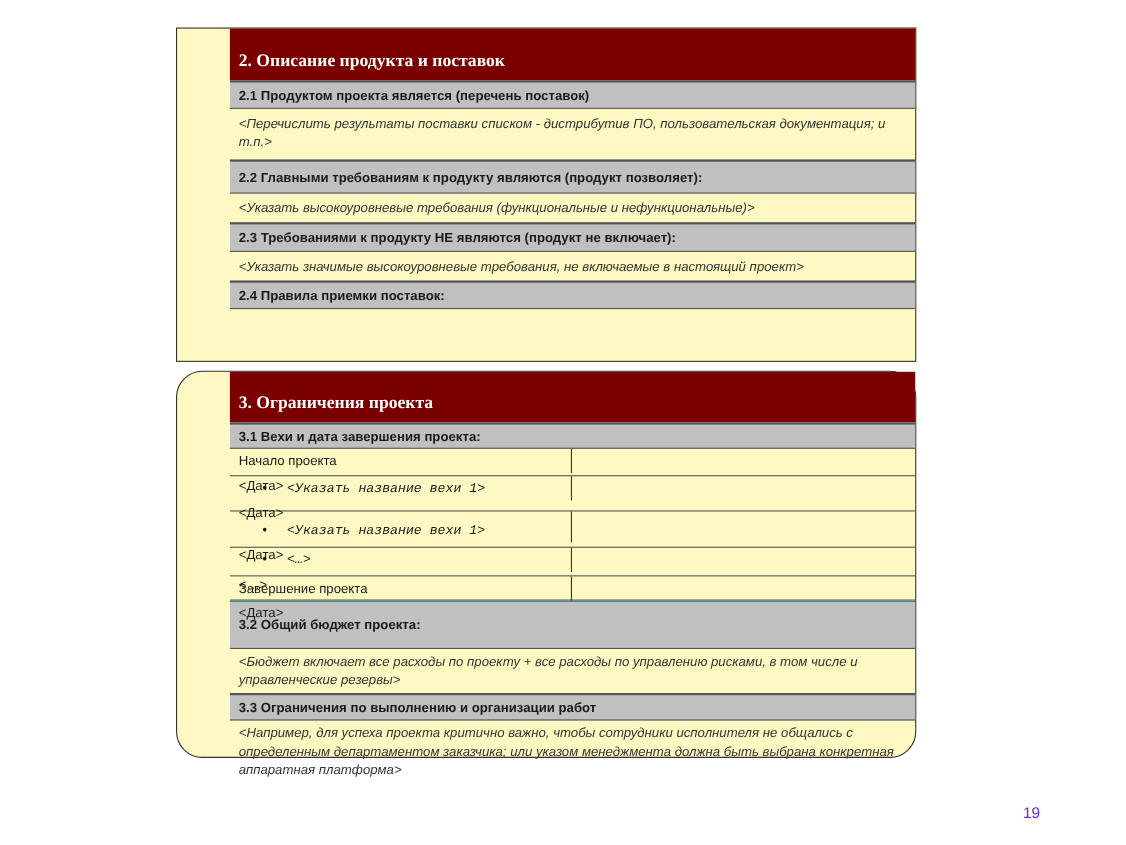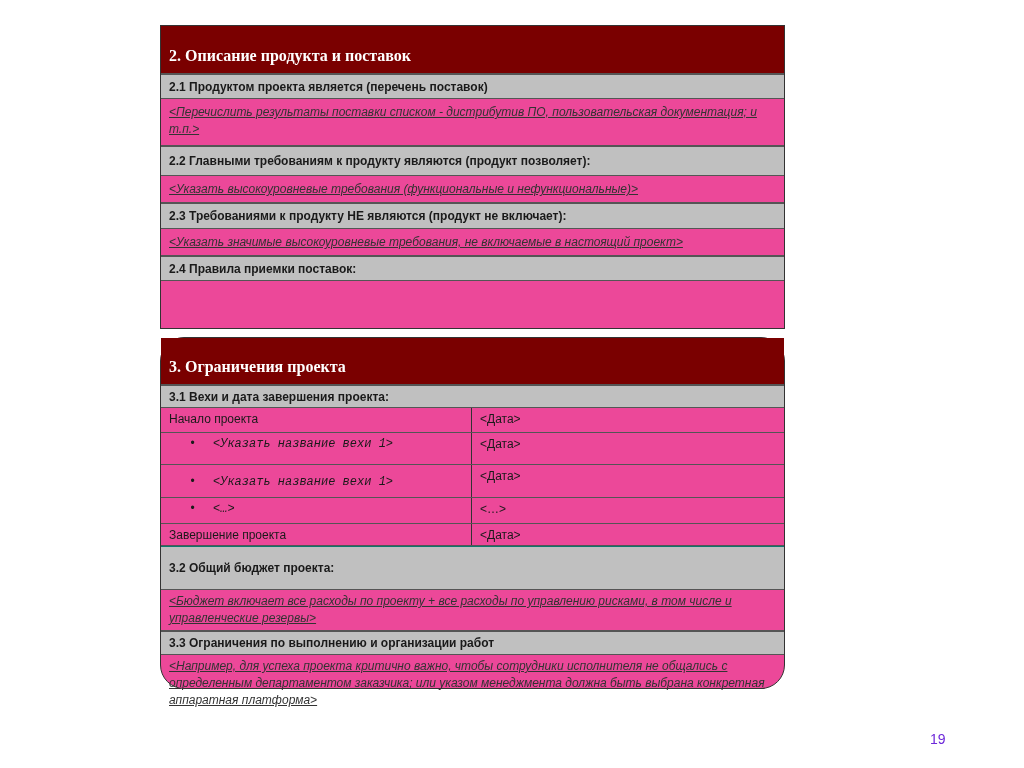--- a/index.html
+++ b/index.html
@@ -1,29 +1,29 @@
 <!DOCTYPE html>
 <html><head>
 <meta charset="utf-8">
 <style>
   html, body { margin: 0; padding: 0; background: #ffffff; }
   body { width: 1024px; height: 768px; position: relative; overflow: hidden;
          font-family: "Liberation Sans", sans-serif; color: #1a1a1a; }
-  .block { position: absolute; left: 160px; width: 623px; border: 1px solid #333; background: #ec4899; }
+  .block { position: absolute; left: 160px; width: 623px; border: 1px solid #333; background: #fef9c3; padding-left: 48px; }
   .block1 { top: 25px; height: 302px; }
   .block2 { top: 337px; height: 350px; border-radius: 24px; }
   .sec-title { background: #7a0000; color: #fff; font-family: "Liberation Serif", serif;
                font-weight: bold; font-size: 16px; padding: 0 8px; display: flex; align-items: flex-end;
                padding-bottom: 8px; box-sizing: border-box; }
   .block1 .sec-title { height: 47px; }
   .block2 .sec-title { height: 46px; }
   .sub { background: #c0c0c0; font-weight: bold; font-size: 12px; padding: 0 8px;
          border-top: 2px solid #555; border-bottom: 1px solid #555; display: flex; align-items: center; box-sizing: border-box; }
-  .desc { font-style: italic; font-size: 12px; color: #333; padding: 3px 8px; line-height: 17px; box-sizing: border-box; text-decoration: underline; }
-  .row2 { display: flex; border-bottom: 1px solid #555; font-size: 12px; box-sizing: border-box; }
+  .desc { font-style: italic; font-size: 12px; color: #333; padding: 3px 8px; line-height: 17px; box-sizing: border-box; }
+  .row2 { display: flex; border-bottom: 1px solid #555; font-size: 12px; box-sizing: border-box; flex-direction: column; }
   .row2 .c1 { width: 311px; border-right: 1px solid #333; padding: 4px 8px; box-sizing: border-box; }
   .row2 .c2 { flex: 1; padding: 4px 8px; box-sizing: border-box; }
   .bullet { font-style: italic; padding-left: 28px !important; font-family: Liberation Mono, monospace; }
   .bullet .dot { display: inline-block; width: 24px; font-style: normal; }
   .page-num { position: absolute; left: 930px; top: 731px; font-size: 14px; color: #6d28d9; }
 </style>
 </head>
 <body>
 
 <div class="block block1">

